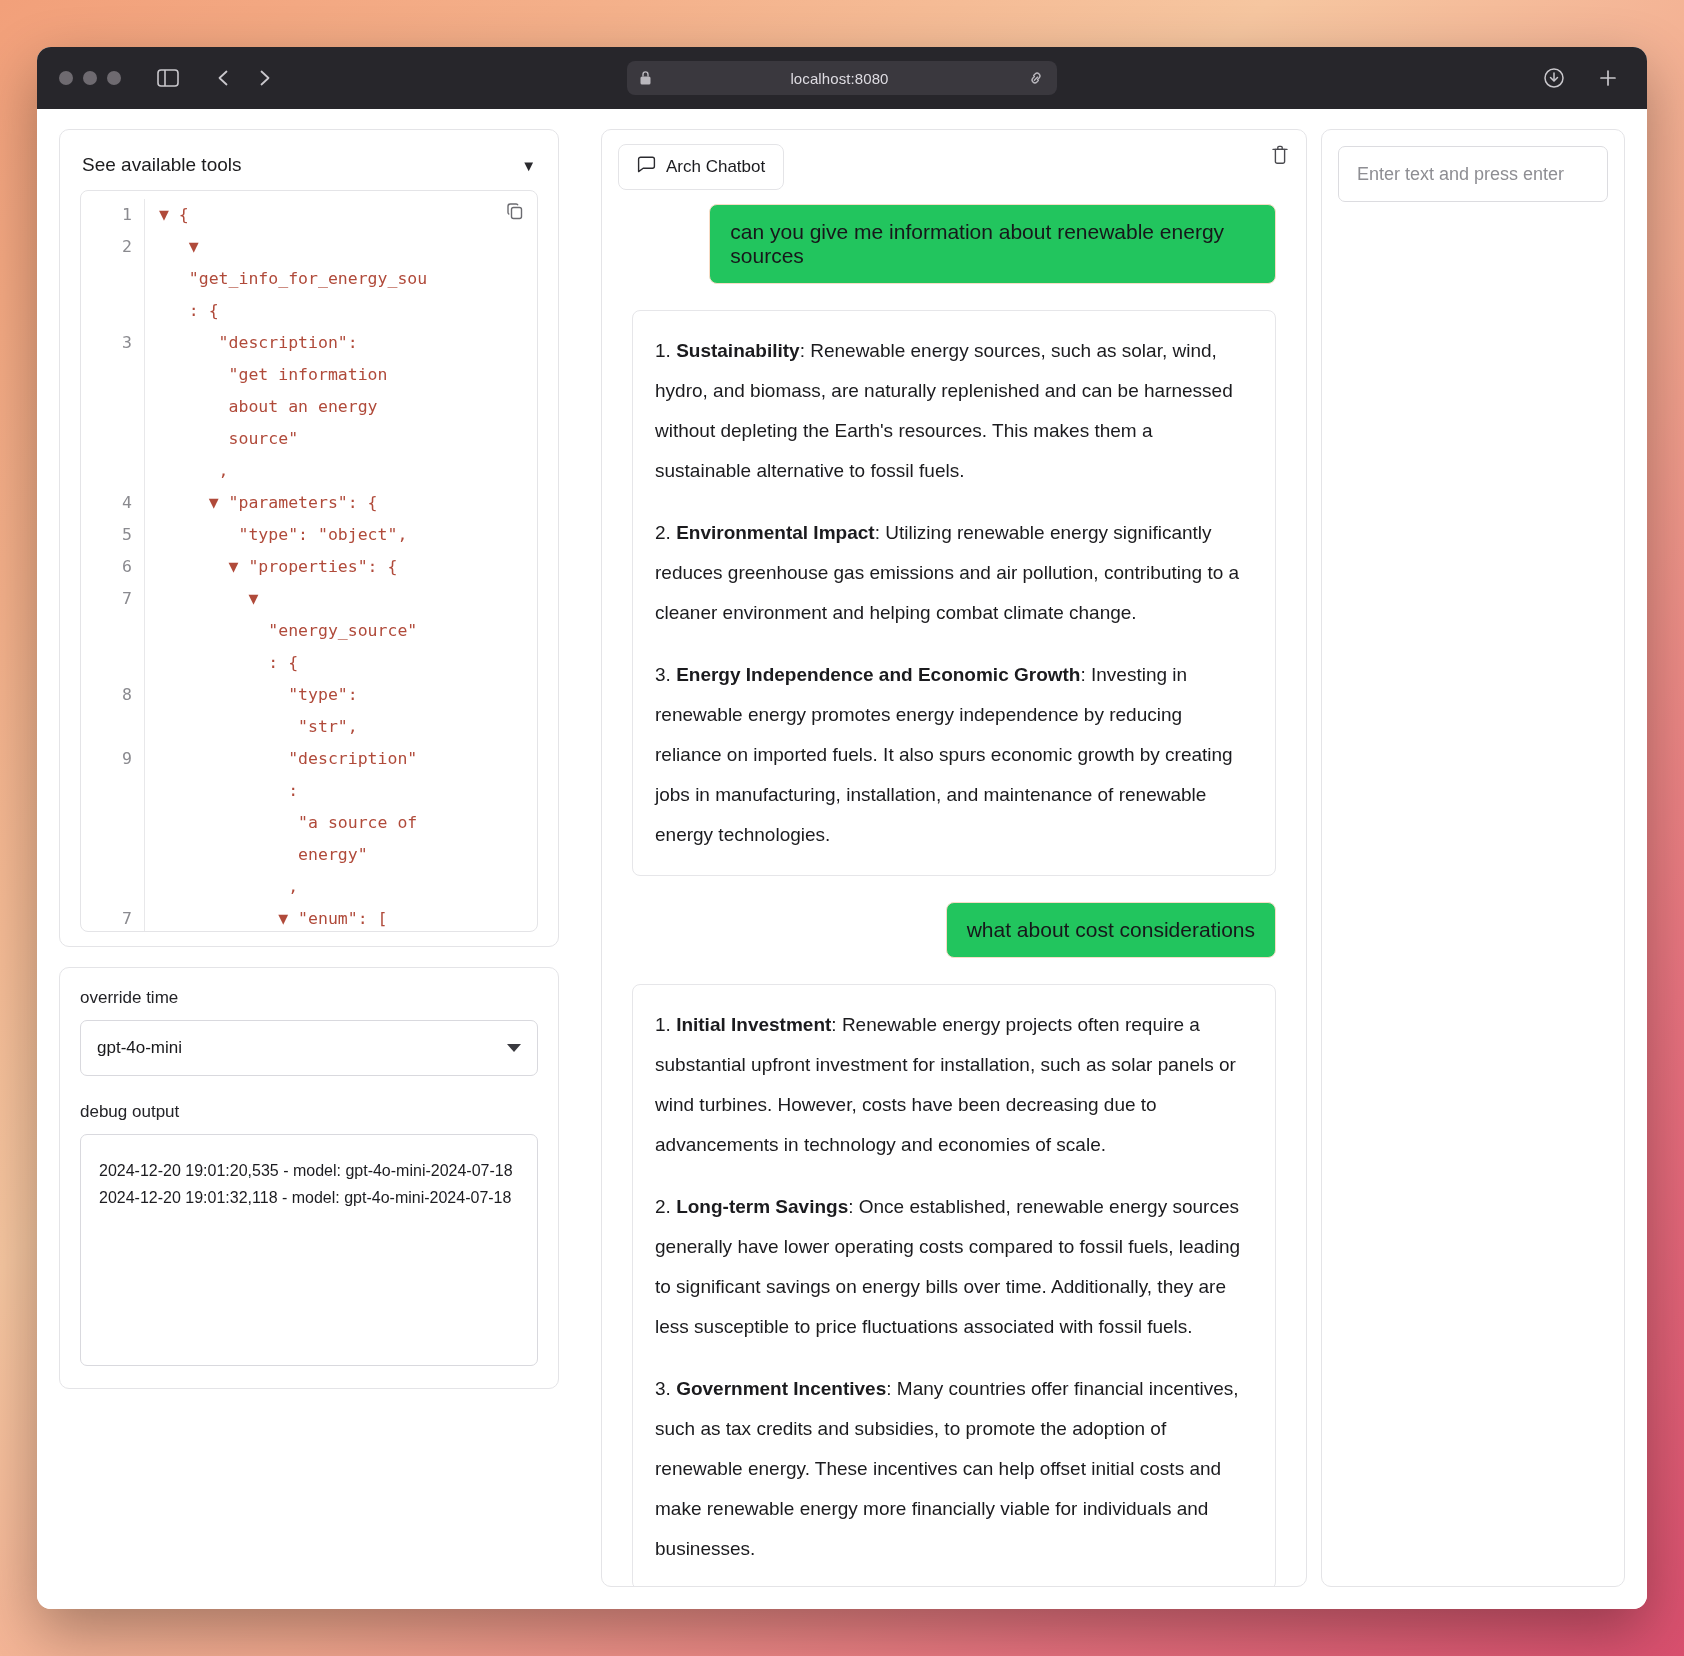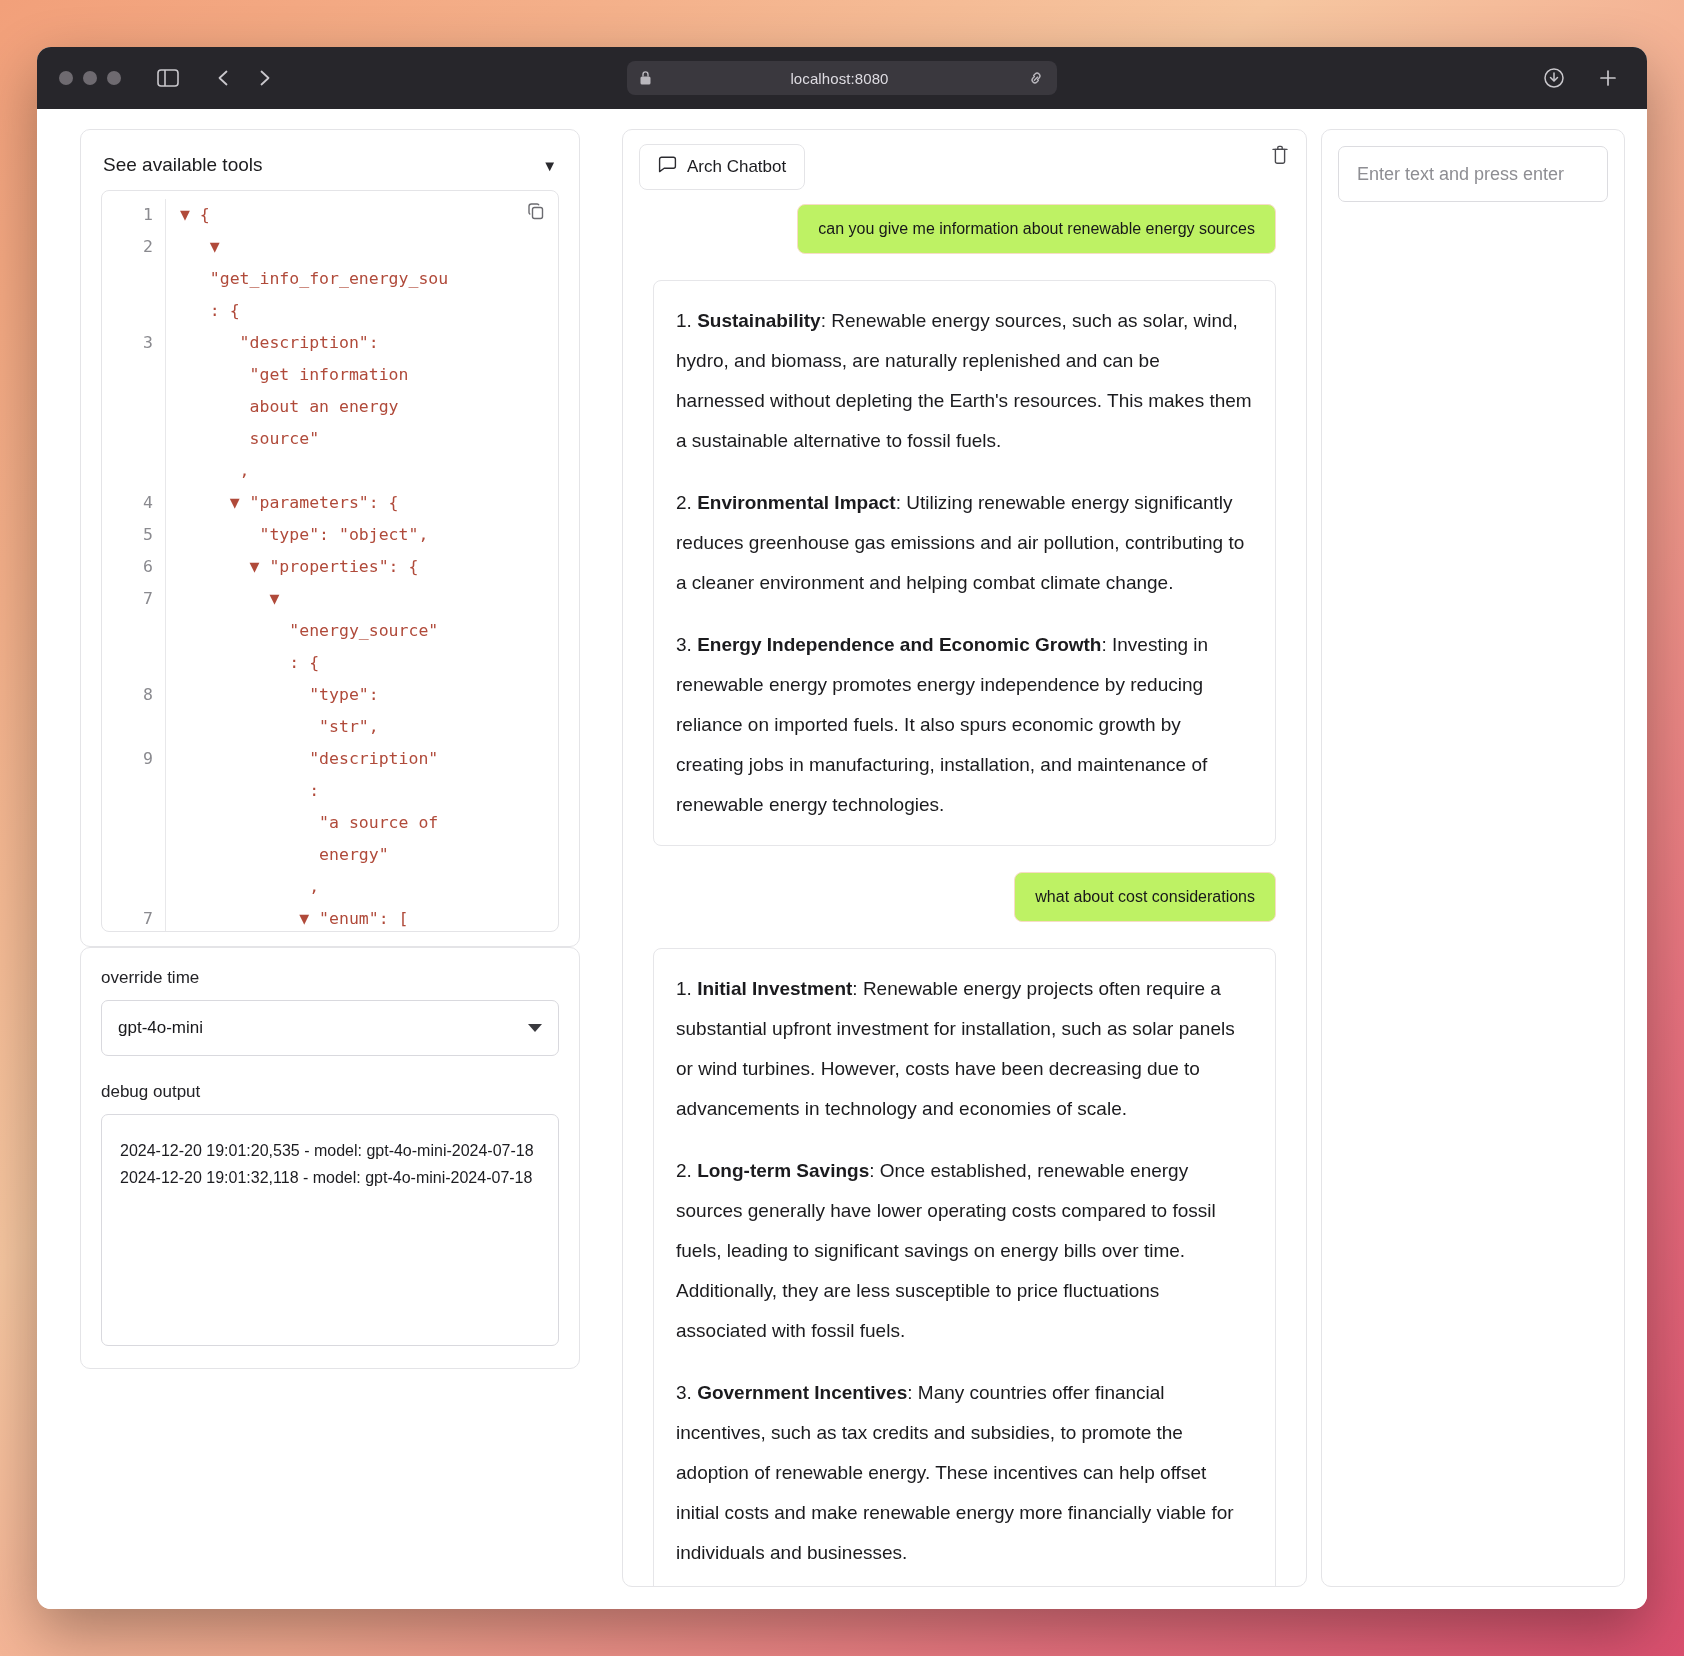--- a/index.html
+++ b/index.html
@@ -94,21 +94,21 @@
     gap: 22px;
     overflow: hidden;
   }
 
   
   .left-col {
     width: 500px;
     flex: none;
     display: flex;
     flex-direction: column;
-    margin-left: 21px;
+    gap: 20px;
   }
 
   .panel {
     border: 1px solid #e4e4e7;
     border-radius: 10px;
     background: #fff;
   }
 
   .tools-panel { padding: 20px 20px 14px 20px; }
   .tools-header {
@@ -250,25 +250,25 @@
     flex: 1;
     overflow: hidden;
     padding: 14px 30px 18px 30px;
     display: flex;
     flex-direction: column;
     gap: 26px;
     min-height: 0;
   }
   .msg-user {
     align-self: flex-end;
-    background: #bef264;
+    background: #22c55e;
     border: 1px solid #f7dcc6;
     border-radius: 8px;
     padding: 15px 20px;
-    font-size: 16px;
+    font-size: 21px;
     color: #17171a;
     max-width: 88%;
   }
   .msg-bot {
     align-self: stretch;
     background: #fff;
     border: 1px solid #e6e6e9;
     border-radius: 8px;
     padding: 20px 22px;
     font-size: 19px;

